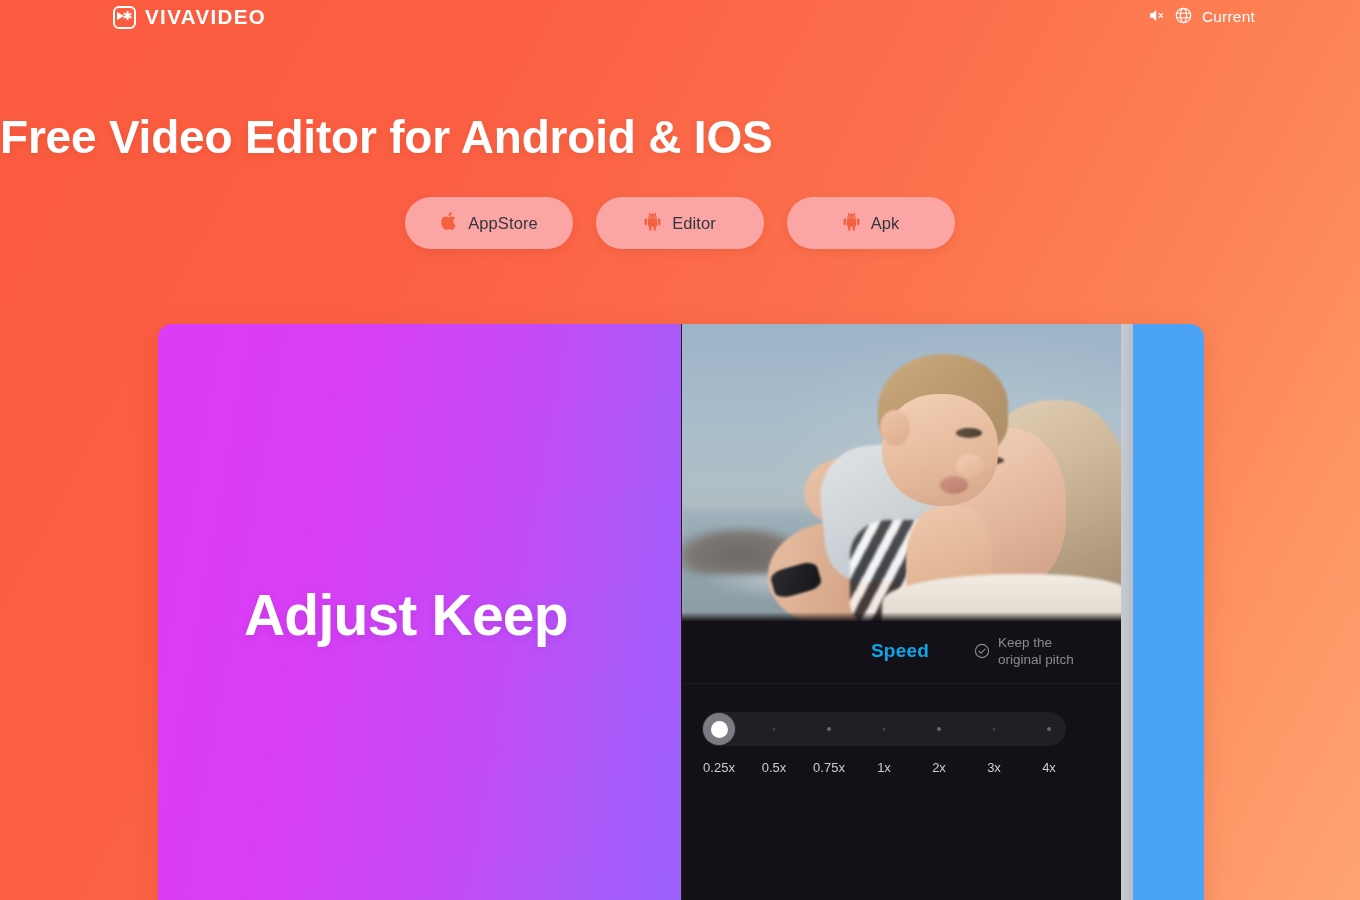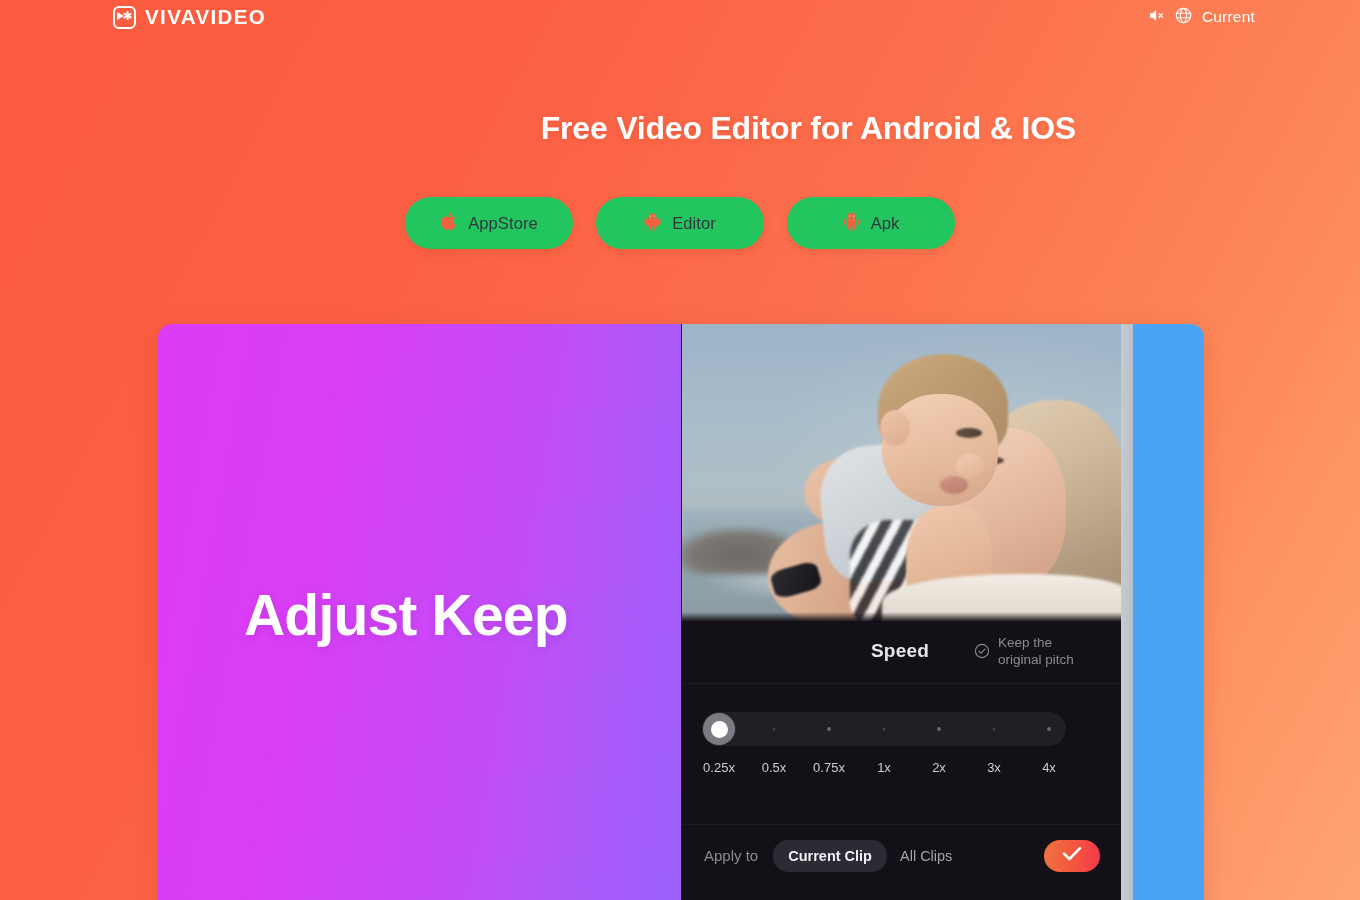--- a/index.html
+++ b/index.html
@@ -52,32 +52,32 @@
   .topbar-right {
     display:flex; align-items:center; gap:10px;
     margin-right:105px; color:#ffffff;
   }
   .icon-sound, .icon-globe { display:block; }
   .lang-label { font-size:15.5px; color:#ffffff; letter-spacing:.2px; }
 
   
   .hero-title {
     position:absolute; top:110px; left:0; width:1076px;
-    text-align:right;
+    text-align:left;
     color:#ffffff;
-    font-size:32px; font-weight:bold;
+    font-size:46px; font-weight:bold;
     letter-spacing:-.2px;
     text-shadow:0 2px 7px rgba(180,50,20,.18);
   }
   .dl-row {
     position:absolute; top:197px; left:0; width:1360px;
     display:flex; justify-content:center; gap:23px;
   }
   .dl-btn {
-    height:52px; border-radius:26px; background:#22c55e;
+    height:52px; border-radius:26px; background:#fca5a5;
     display:flex; align-items:center; justify-content:center; gap:11px;
     padding:0 32px;
     box-shadow:0 3px 10px rgba(150,40,10,.13);
     cursor:pointer;
     min-width:168px;
   }
   .dl-btn .label {
     font-size:16.5px; color:#33373d; letter-spacing:.1px;
   }
   .dl-icon { display:block; }
@@ -262,21 +262,21 @@
     position:absolute; left:0; top:298px; width:440px; height:302px;
     background:#131117;
   }
   .panel-head {
     position:relative; height:62px;
     border-bottom:1px solid rgba(255,255,255,.045);
     display:flex; align-items:center;
   }
   .speed-title {
     position:absolute; left:189px; top:18px;
-    color:#e5e5e5; font-size:19px; font-weight:bold; letter-spacing:.2px;
+    color:#0ea5e9; font-size:19px; font-weight:bold; letter-spacing:.2px;
   }
   .pitch {
     position:absolute; left:292px; top:12px;
     display:flex; align-items:flex-start; gap:8px;
     cursor:pointer;
   }
   .pitch-check { margin-top:9px; flex:0 0 auto; }
   .pitch-text {
     color:#8d8a93; font-size:13.5px; line-height:17px; width:92px;
   }
@@ -495,32 +495,20 @@
             <span class="tick-label" style="left: 17px;">0.25x</span>
             <span class="tick-label" style="left: 72px;">0.5x</span>
             <span class="tick-label" style="left: 127px;">0.75x</span>
             <span class="tick-label" style="left: 182px;">1x</span>
             <span class="tick-label" style="left: 237px;">2x</span>
             <span class="tick-label" style="left: 292px;">3x</span>
             <span class="tick-label" style="left: 347px;">4x</span>
           </div>
       </div>
 
-      <div class="apply-bar">
-        <span class="apply-label">Apply to</span>
-        <span class="seg-pill">Current Clip</span>
-        <span class="seg-plain">All Clips</span>
-        <span class="confirm">
-          <span>
-            <svg width="22" height="17" viewBox="0 0 22 17" fill="none">
-              <path d="M3 8.6l5.4 5.4L19 3.2" stroke="#ffffff" stroke-width="2.6" stroke-linecap="round" stroke-linejoin="round"></path>
-            </svg>
-          </span>
-        </span>
-      </div>
 
     </div>
   </div>
 
   <div class="card-right">
     <div class="divider"></div>
   </div>
 </div>
 
 </body></html>

